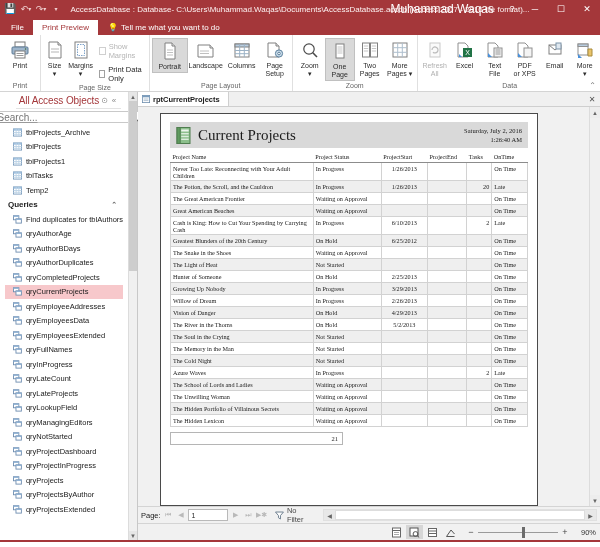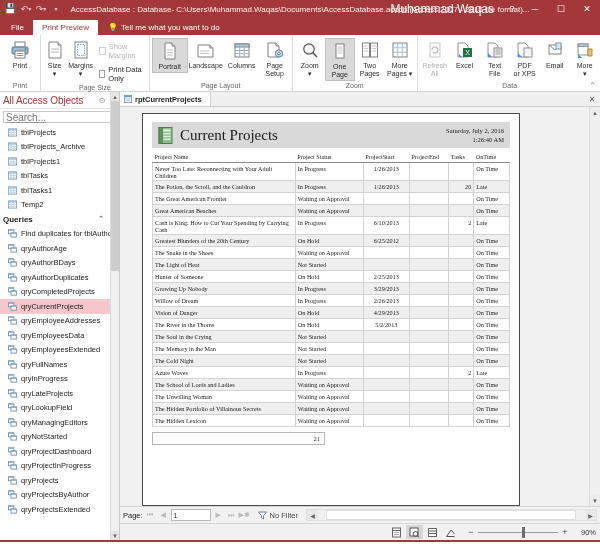--- a/index.html
+++ b/index.html
@@ -93,22 +93,22 @@
   }
 
   
   .ic { display: block; }
 
   
   .workspace { display: flex; height: 448px; }
 
   
   .navpane {
-    width: 120px; background: #ffffff; border-right: 1px solid #c8c8c8;
-    display: flex; flex-direction: column; position: relative;
+    width: 138px; background: #ffffff; border-right: 1px solid #c8c8c8;
+    display: flex; flex-direction: column; position: relative; align-items: center;
   }
   .nav-header {
     display: flex; align-items: center; height: 17px; padding: 0 3px;
     border-bottom: 1px solid #e3e3e3; background: #ffffff;
   }
   .nav-title {
     font-size: 10px; color: #a4373a; flex: 1; white-space: nowrap;
     letter-spacing: -0.1px;
   }
   .nav-hicon { font-size: 8px; color: #8a8a8a; padding: 0 2px; }
@@ -530,29 +530,29 @@
       <input type="text" placeholder="Search..." style="">
       <span class="mag">🔍</span>
     </div>
     <div class="nav-list" id="navlist">
         <div class="nav-item">
           <svg class="obj-icon" viewBox="0 0 10 10">
             <rect x="0.5" y="1" width="9" height="8" fill="#fff" stroke="#7a9cbc"></rect>
             <rect x="0.5" y="1" width="9" height="2" fill="#9ebfdd"></rect>
             <path d="M3.5 1 v8 M6.5 1 v8 M0.5 5 h9 M0.5 7 h9" stroke="#bcd2e5"></path>
           </svg>
-          <span>tblProjects</span>
+          <span>tblProjects_Archive</span>
         </div>
         <div class="nav-item">
           <svg class="obj-icon" viewBox="0 0 10 10">
             <rect x="0.5" y="1" width="9" height="8" fill="#fff" stroke="#7a9cbc"></rect>
             <rect x="0.5" y="1" width="9" height="2" fill="#9ebfdd"></rect>
             <path d="M3.5 1 v8 M6.5 1 v8 M0.5 5 h9 M0.5 7 h9" stroke="#bcd2e5"></path>
           </svg>
-          <span>tblProjects_Archive</span>
+          <span>tblProjects</span>
         </div>
         <div class="nav-item">
           <svg class="obj-icon" viewBox="0 0 10 10">
             <rect x="0.5" y="1" width="9" height="8" fill="#fff" stroke="#7a9cbc"></rect>
             <rect x="0.5" y="1" width="9" height="2" fill="#9ebfdd"></rect>
             <path d="M3.5 1 v8 M6.5 1 v8 M0.5 5 h9 M0.5 7 h9" stroke="#bcd2e5"></path>
           </svg>
           <span>tblProjects1</span>
         </div>
         <div class="nav-item">
@@ -562,28 +562,20 @@
             <path d="M3.5 1 v8 M6.5 1 v8 M0.5 5 h9 M0.5 7 h9" stroke="#bcd2e5"></path>
           </svg>
           <span>tblTasks</span>
         </div>
         <div class="nav-item">
           <svg class="obj-icon" viewBox="0 0 10 10">
             <rect x="0.5" y="1" width="9" height="8" fill="#fff" stroke="#7a9cbc"></rect>
             <rect x="0.5" y="1" width="9" height="2" fill="#9ebfdd"></rect>
             <path d="M3.5 1 v8 M6.5 1 v8 M0.5 5 h9 M0.5 7 h9" stroke="#bcd2e5"></path>
           </svg>
-          <span>tblTasks1</span>
-        </div>
-        <div class="nav-item">
-          <svg class="obj-icon" viewBox="0 0 10 10">
-            <rect x="0.5" y="1" width="9" height="8" fill="#fff" stroke="#7a9cbc"></rect>
-            <rect x="0.5" y="1" width="9" height="2" fill="#9ebfdd"></rect>
-            <path d="M3.5 1 v8 M6.5 1 v8 M0.5 5 h9 M0.5 7 h9" stroke="#bcd2e5"></path>
-          </svg>
           <span>Temp2</span>
         </div>
         <div class="nav-group">
           <span class="gname">Queries</span>
           <span class="gchev">⌃</span>
         </div>
         <div class="nav-item">
           <svg class="obj-icon" viewBox="0 0 10 10">
             <rect x="0.5" y="0.8" width="6" height="4.5" fill="#fff" stroke="#6e8db0"></rect>
             <rect x="0.5" y="0.8" width="6" height="1.3" fill="#8fb2d4"></rect>
@@ -674,20 +666,29 @@
           <span>qryFullNames</span>
         </div>
         <div class="nav-item">
           <svg class="obj-icon" viewBox="0 0 10 10">
             <rect x="0.5" y="0.8" width="6" height="4.5" fill="#fff" stroke="#6e8db0"></rect>
             <rect x="0.5" y="0.8" width="6" height="1.3" fill="#8fb2d4"></rect>
             <rect x="3.3" y="4.2" width="6" height="4.8" fill="#fff" stroke="#6e8db0"></rect>
             <rect x="3.3" y="4.2" width="6" height="1.3" fill="#8fb2d4"></rect>
           </svg>
           <span>qryInProgress</span>
+        </div>
+        <div class="nav-item">
+          <svg class="obj-icon" viewBox="0 0 10 10">
+            <rect x="0.5" y="0.8" width="6" height="4.5" fill="#fff" stroke="#6e8db0"></rect>
+            <rect x="0.5" y="0.8" width="6" height="1.3" fill="#8fb2d4"></rect>
+            <rect x="3.3" y="4.2" width="6" height="4.8" fill="#fff" stroke="#6e8db0"></rect>
+            <rect x="3.3" y="4.2" width="6" height="1.3" fill="#8fb2d4"></rect>
+          </svg>
+          <span>qryLateCount</span>
         </div>
         <div class="nav-item">
           <svg class="obj-icon" viewBox="0 0 10 10">
             <rect x="0.5" y="0.8" width="6" height="4.5" fill="#fff" stroke="#6e8db0"></rect>
             <rect x="0.5" y="0.8" width="6" height="1.3" fill="#8fb2d4"></rect>
             <rect x="3.3" y="4.2" width="6" height="4.8" fill="#fff" stroke="#6e8db0"></rect>
             <rect x="3.3" y="4.2" width="6" height="1.3" fill="#8fb2d4"></rect>
           </svg>
           <span>qryLateProjects</span>
         </div>

